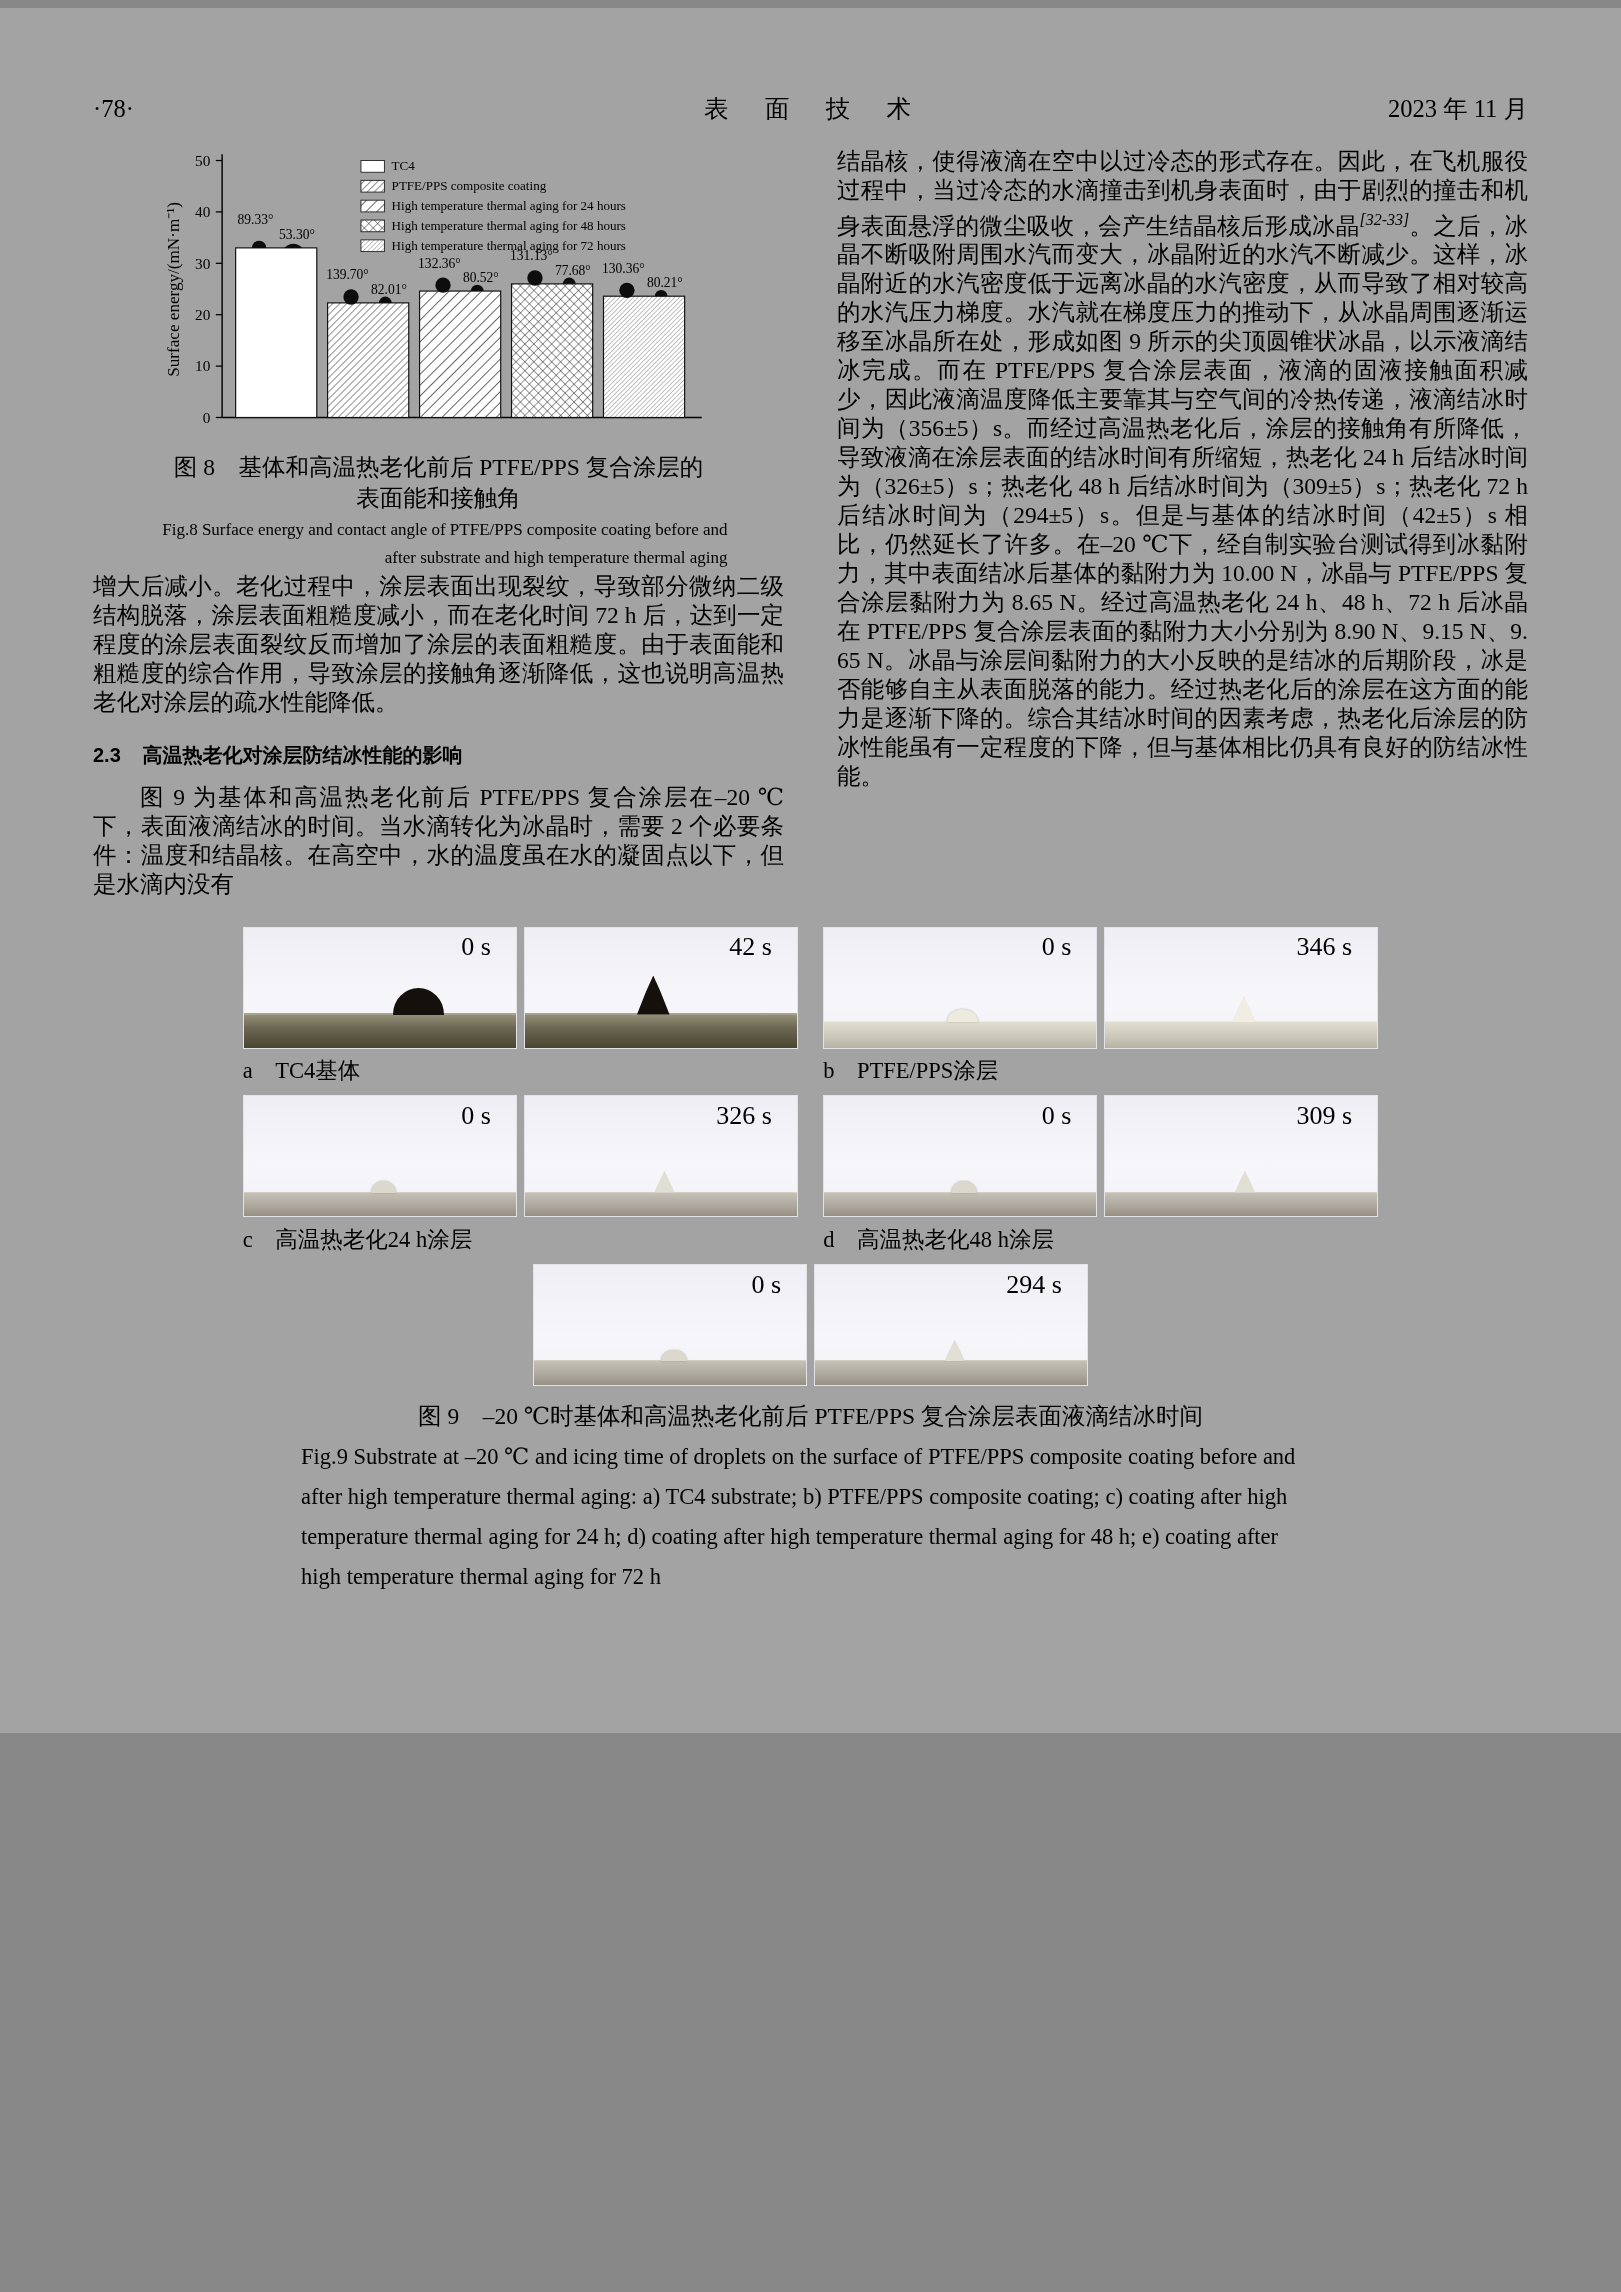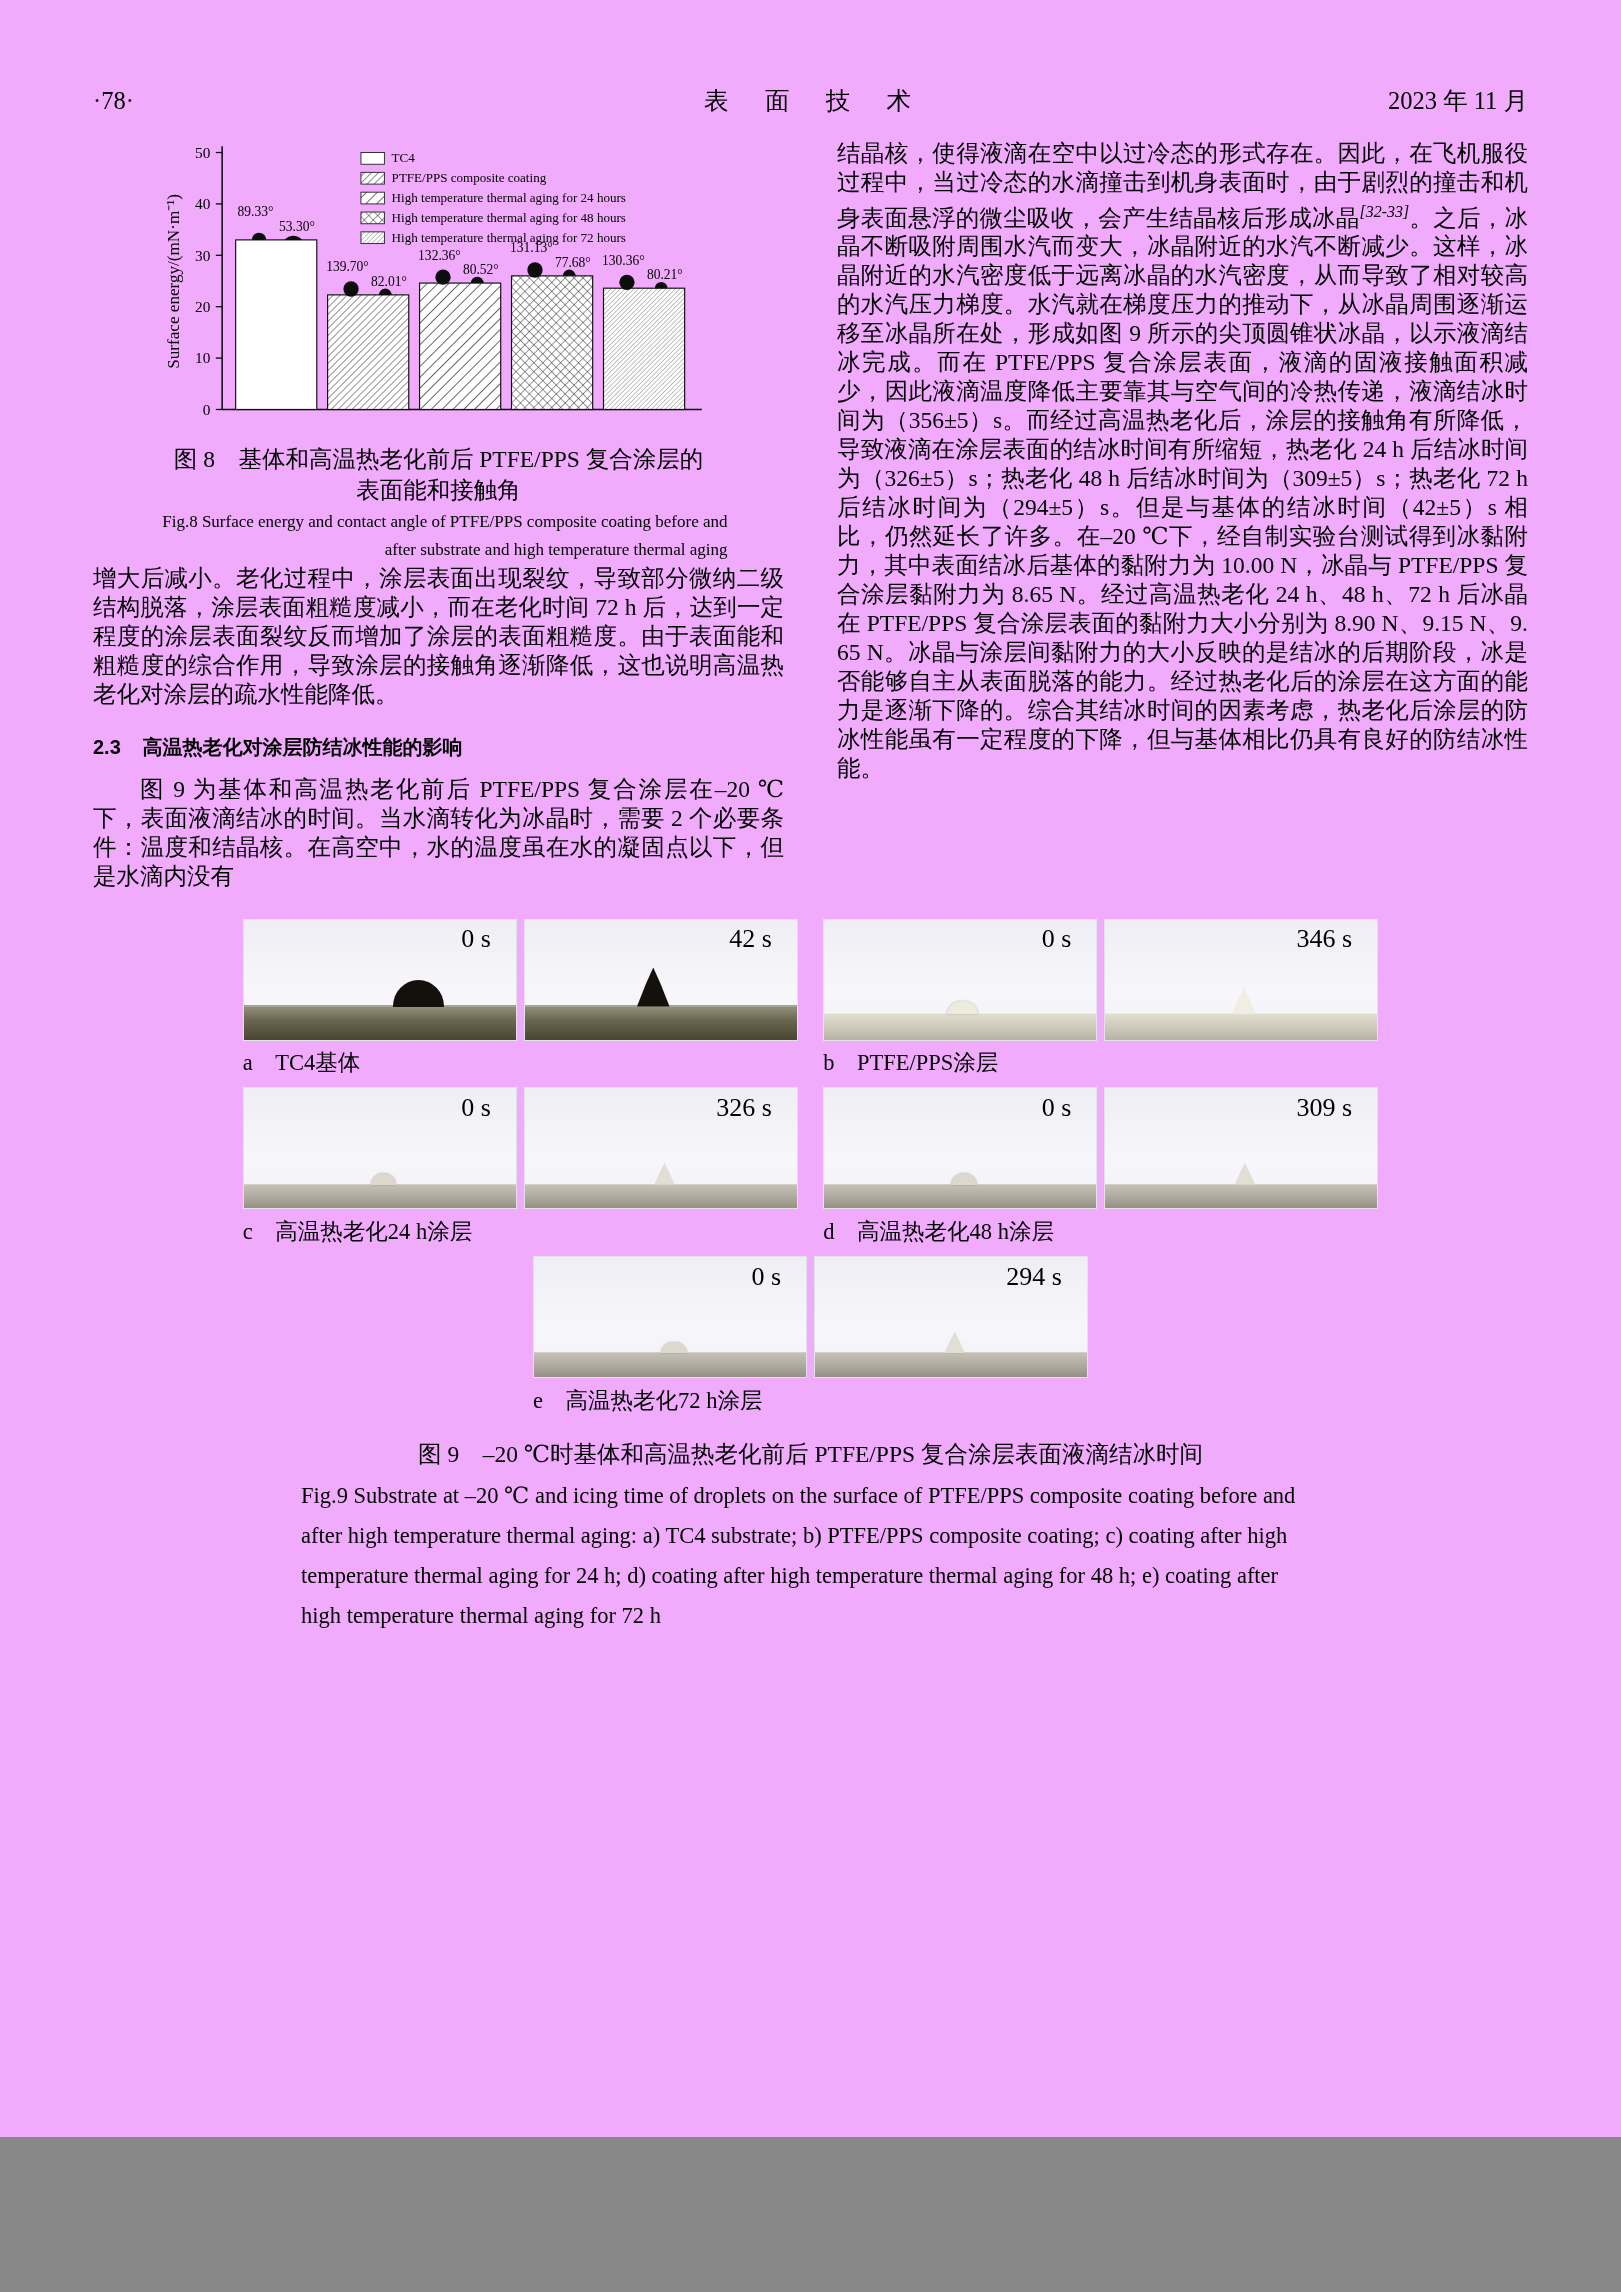--- a/index.html
+++ b/index.html
@@ -1,24 +1,24 @@
 <!DOCTYPE html>
 <html lang="zh"><head>
 <meta charset="utf-8">
 <style>
   html,body{margin:0;padding:0;background:#888;}
   .sheet{
     position:relative;
     width:1621px;
-    height:2137px;
-    background:#f0abfc;
+    height:1725px;
+    background:#a3a3a3;
     font-family:"Liberation Serif","DejaVu Serif",serif;
     color:#000;
     overflow:hidden;
-    margin:0 auto;
+    margin:8px auto;
   }
   .inner{padding:84px 93px 0 93px;}
 
   
   .pg-header{
     display:grid;
     grid-template-columns:1fr auto 1fr;
     align-items:baseline;
     font-size:24.5px;
   }
@@ -304,21 +304,20 @@
                 <span class="ptime">0 s</span>
                 <div class="substrate sub-c"></div>
                 <div class="droplet dome dp-c1"></div>
               </div>
               <div class="fig9-panel">
                 <span class="ptime">294 s</span>
                 <div class="substrate sub-c"></div>
                 <div class="droplet cone dp-c2"></div>
               </div>
             </div>
-            <div class="fig9-label">e　高温热老化72 h涂层</div>
           </div>
         </div>
 
       </div>
 
       <div class="fig9cap-zh">图 9　–20 ℃时基体和高温热老化前后 PTFE/PPS 复合涂层表面液滴结冰时间</div>
       <div class="fig9cap-en">Fig.9 Substrate at –20 ℃  and icing time of droplets on the surface of PTFE/PPS composite coating before and after high temperature thermal aging: a) TC4 substrate; b) PTFE/PPS composite coating; c) coating after high temperature thermal aging for 24 h; d) coating after high temperature thermal aging for 48 h; e) coating after high temperature thermal aging for 72 h</div>
     </div>
 
   </div>

